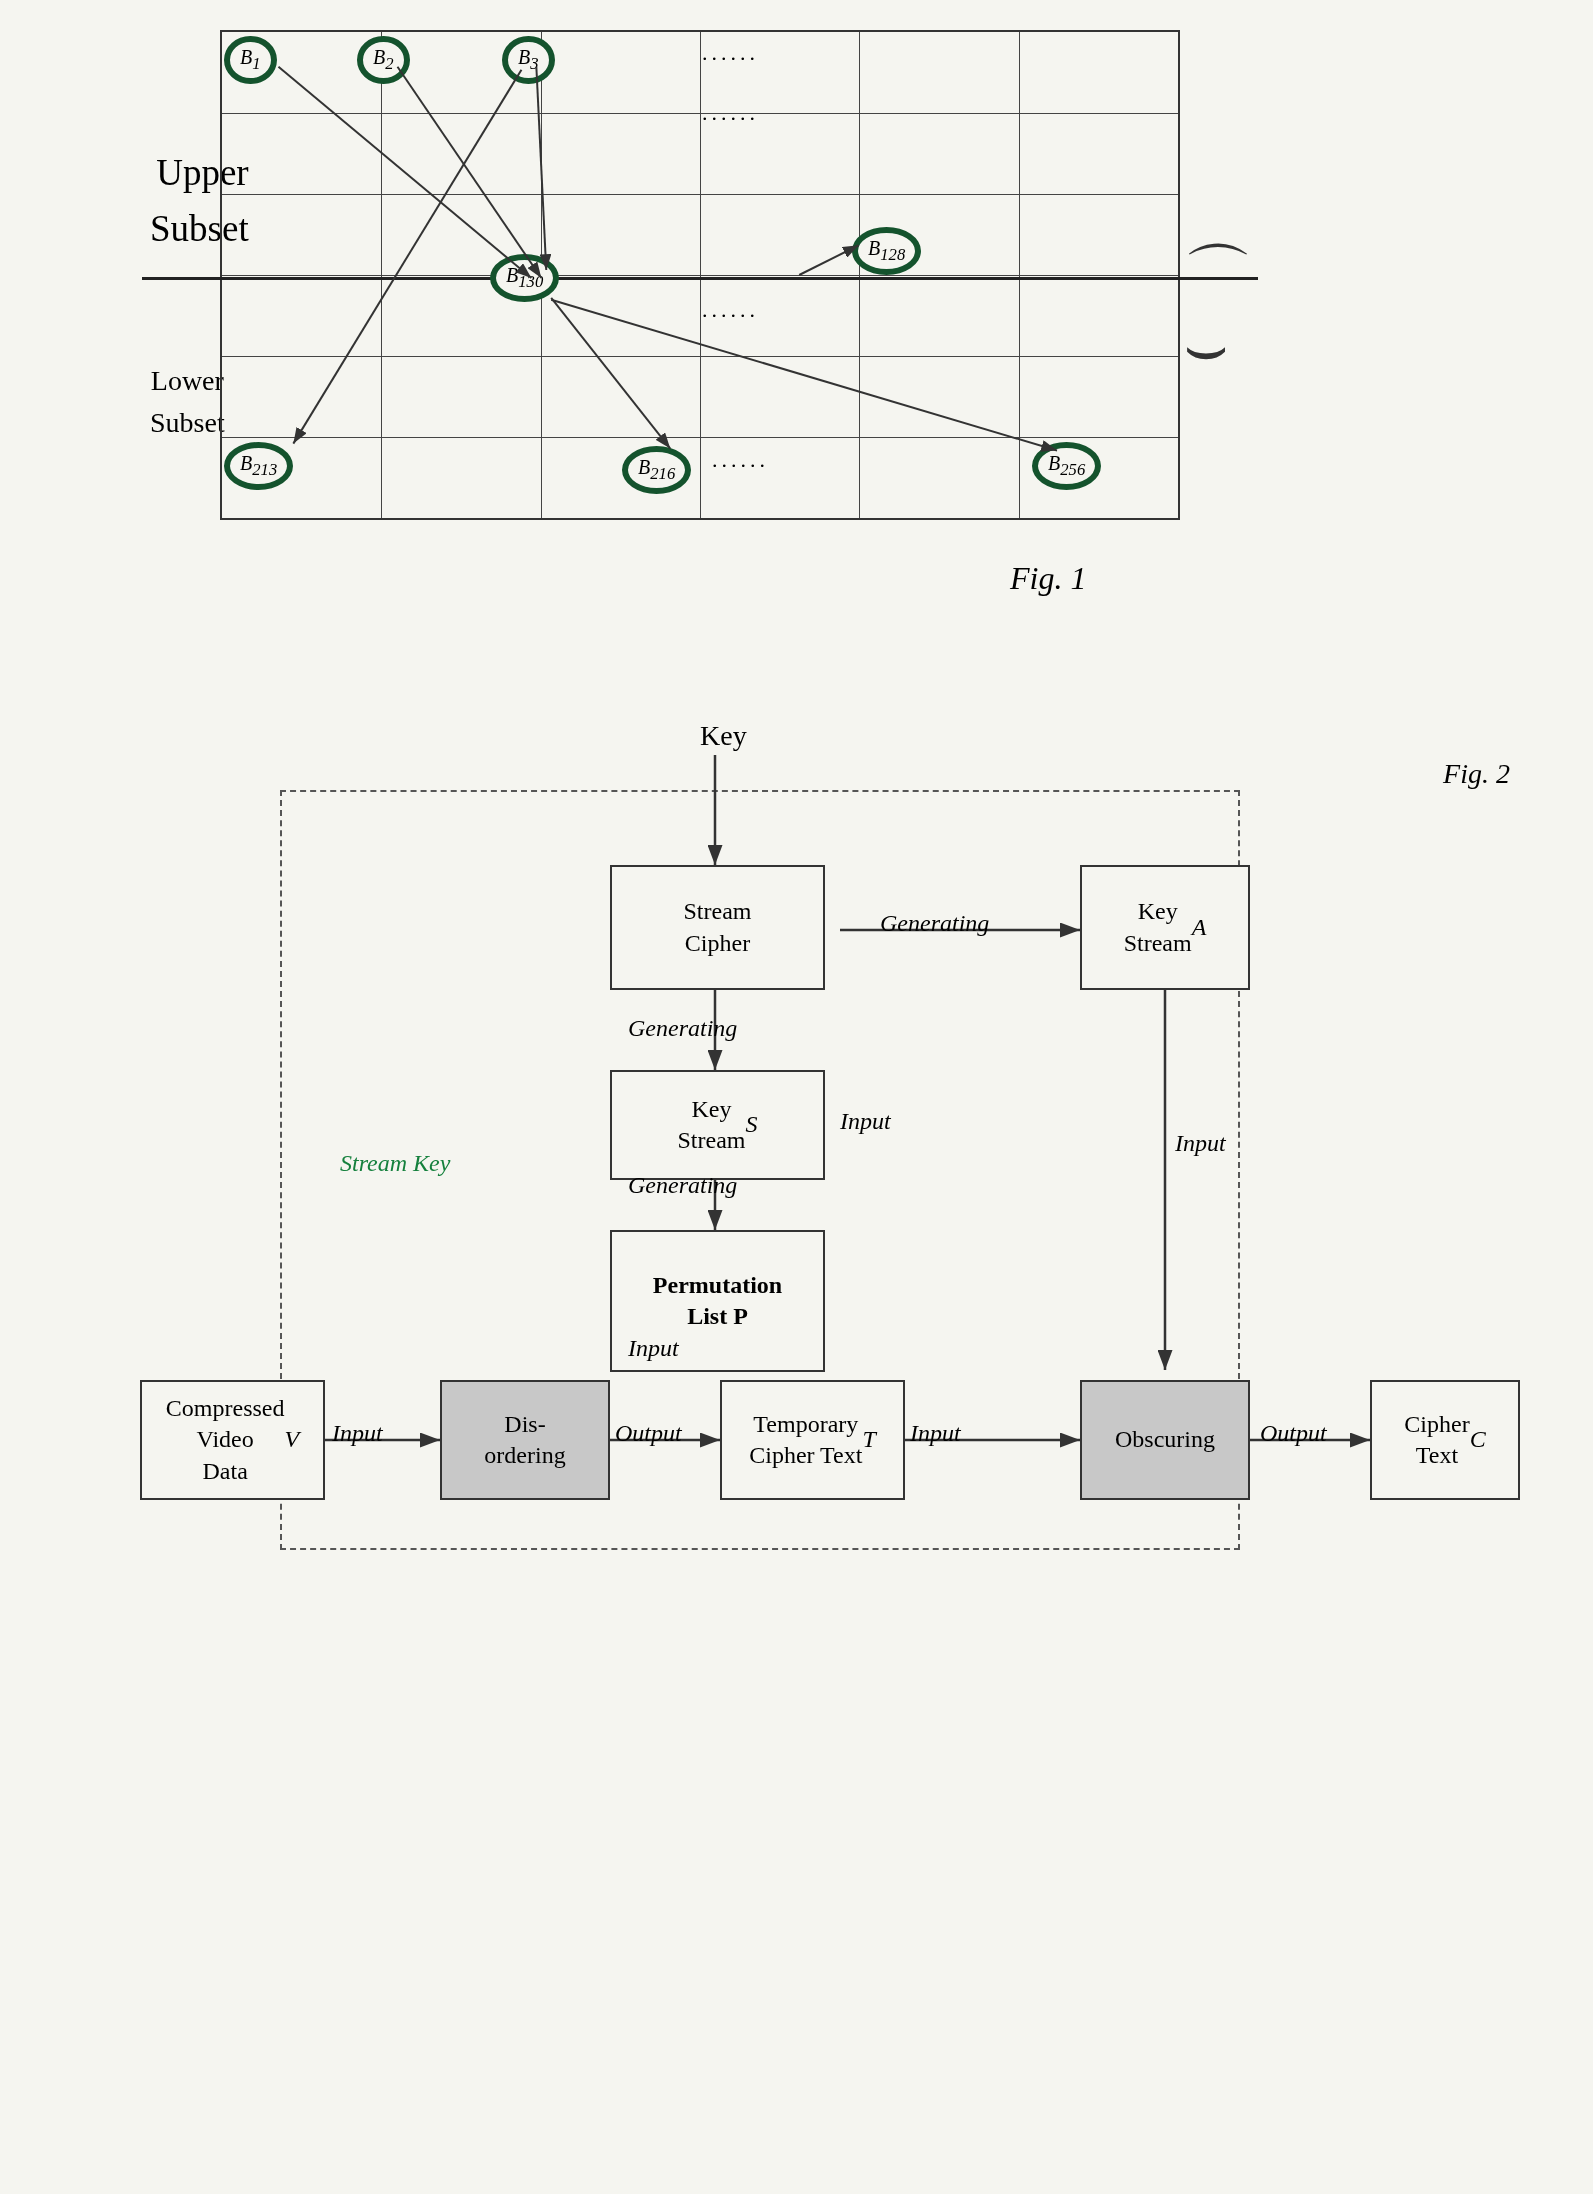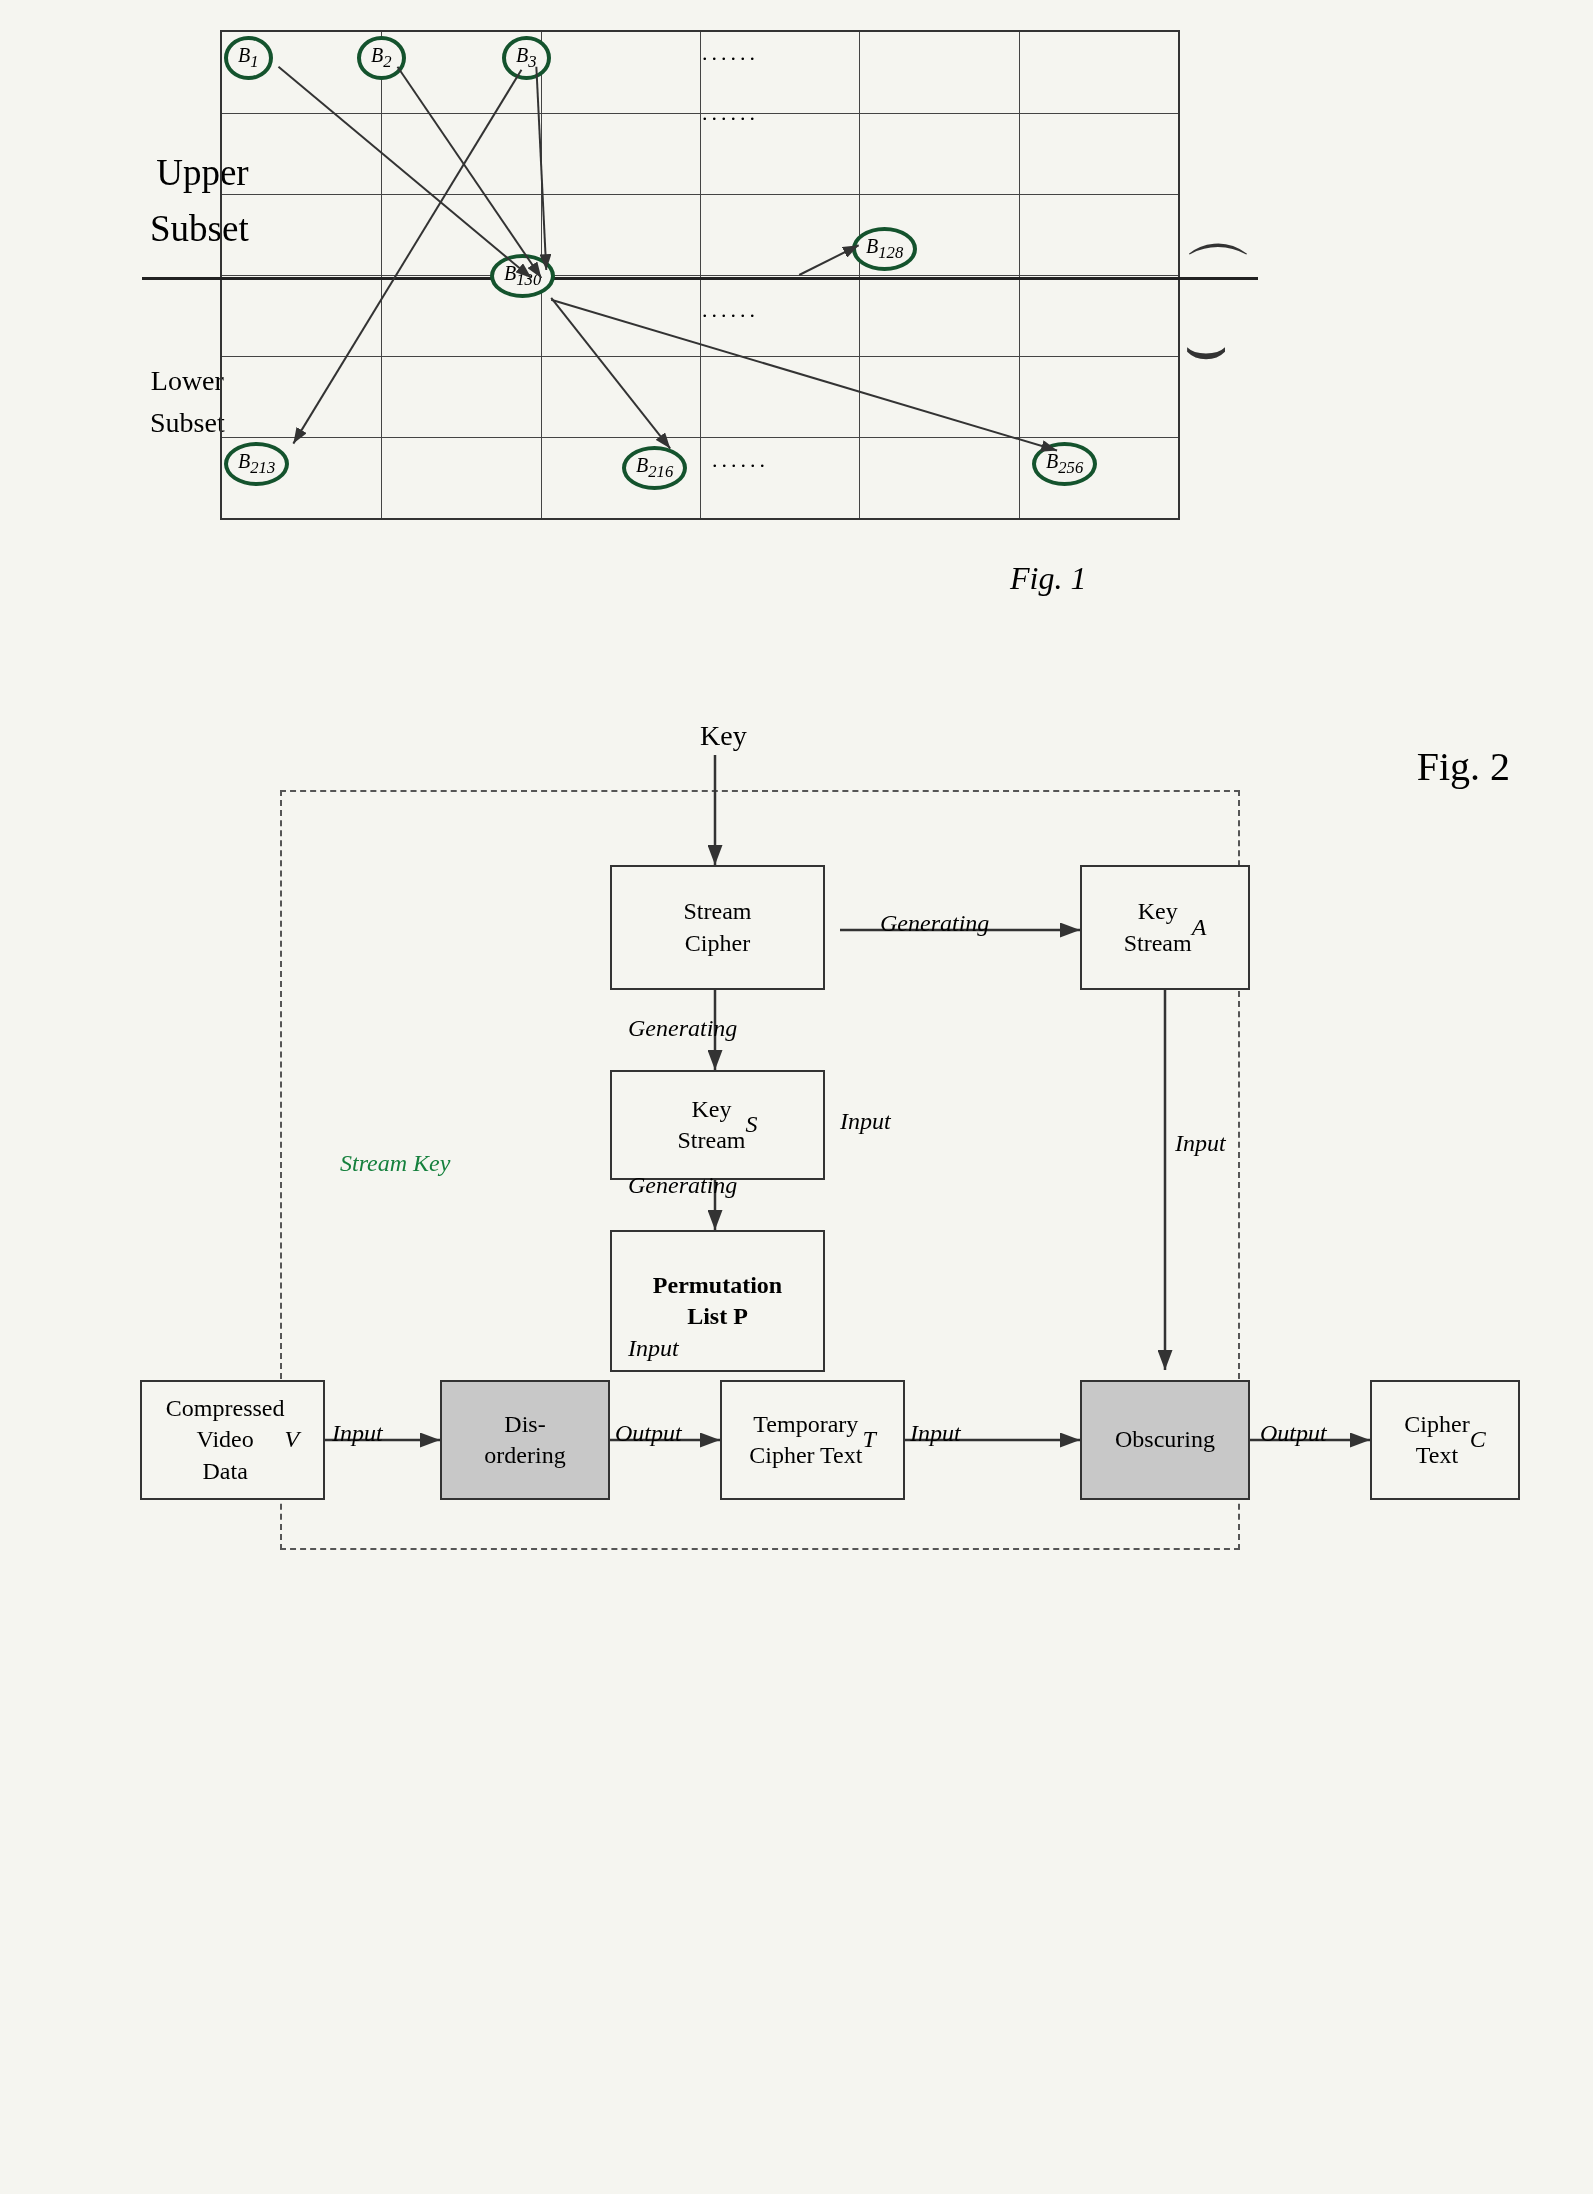--- a/index.html
+++ b/index.html
@@ -46,21 +46,21 @@
       position: absolute;
       left: -80px; right: -80px;
       height: 3px;
       background: #222;
       top: 245px;
     }
 
     
     .fig1-grid .ellipse-label {
       position: absolute;
-      border: 4px solid #14532d;
+      border: 6px solid #14532d;
       border-radius: 50%;
       padding: 4px 10px;
       font-size: 20px;
       font-style: italic;
       background: #f5f5f0;
       white-space: nowrap;
     }
 
     
     .fig1-grid .dots-label {
@@ -263,15 +263,15 @@
   <div class="fig2-arrow-label" style="left:535px; top:700px;">Output</div>
 
   <div class="fig2-arrow-label" style="left:830px; top:700px;">Input</div>
 
   <div class="fig2-arrow-label" style="left:1095px; top:410px;">Input</div>
 
   <div class="fig2-arrow-label" style="left:1180px; top:700px;">Output</div>
 
   <div style="position:absolute; left:260px; top:430px; font-size:24px; font-style:italic; color:#15803d;">Stream Key</div>
 
-  <div style="position:absolute; bottom:-70px; right:20px; font-size:40px; margin-top:21px;">Fig. 2</div>
+  <div style="position:absolute; bottom:-70px; right:20px; font-size:28px; font-style:italic;margin-top:21px;">Fig. 2</div>
 
 </div>
 
 </body></html>

